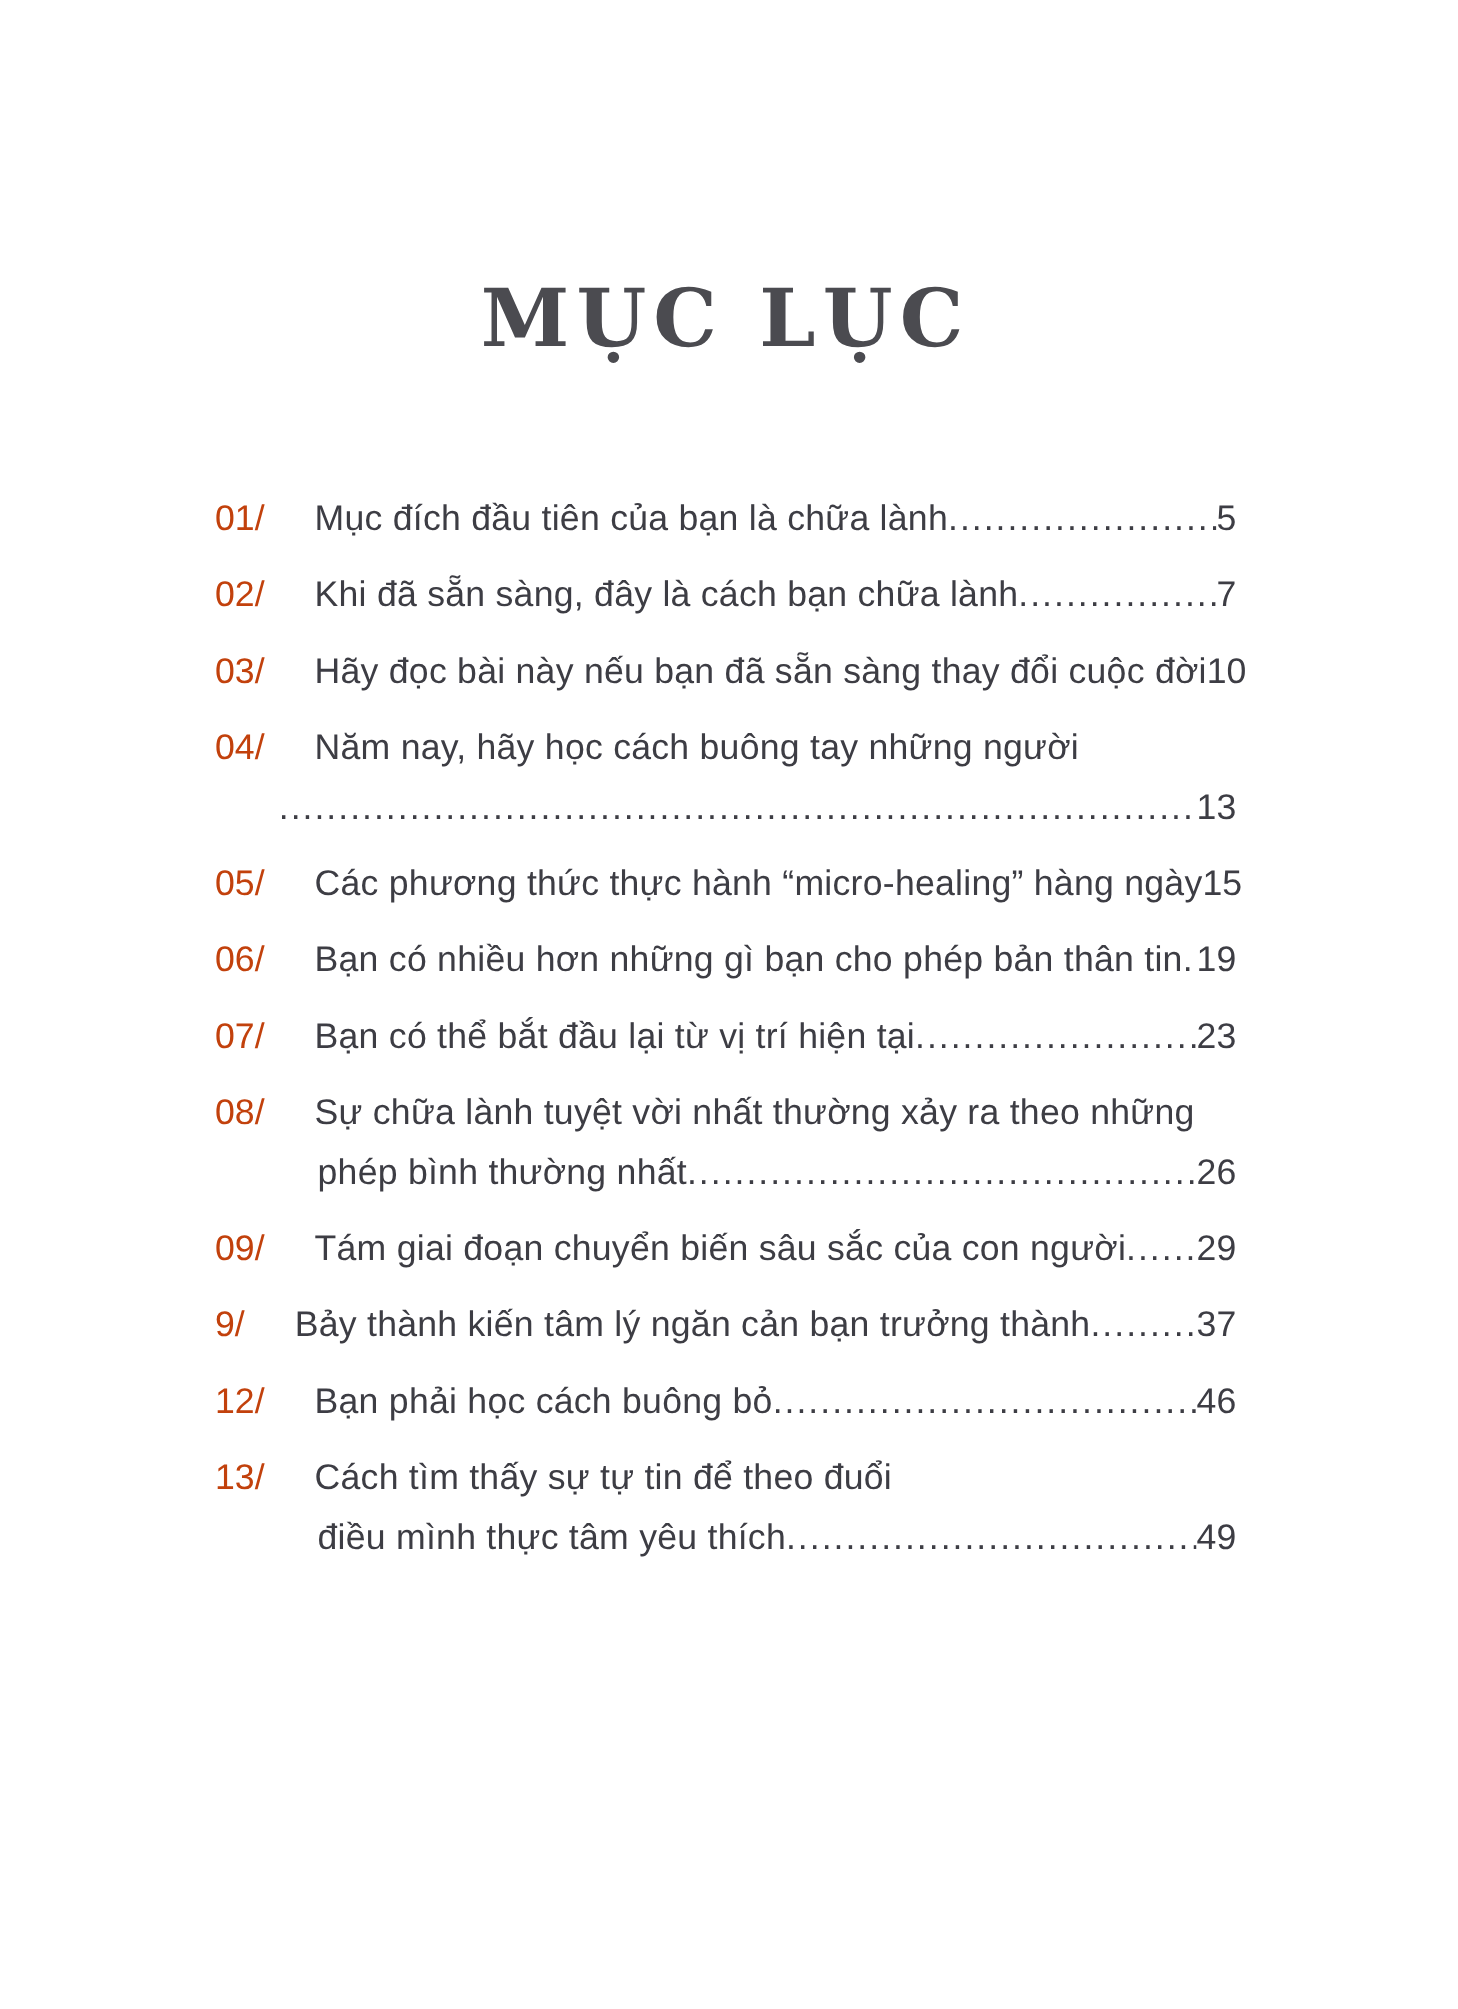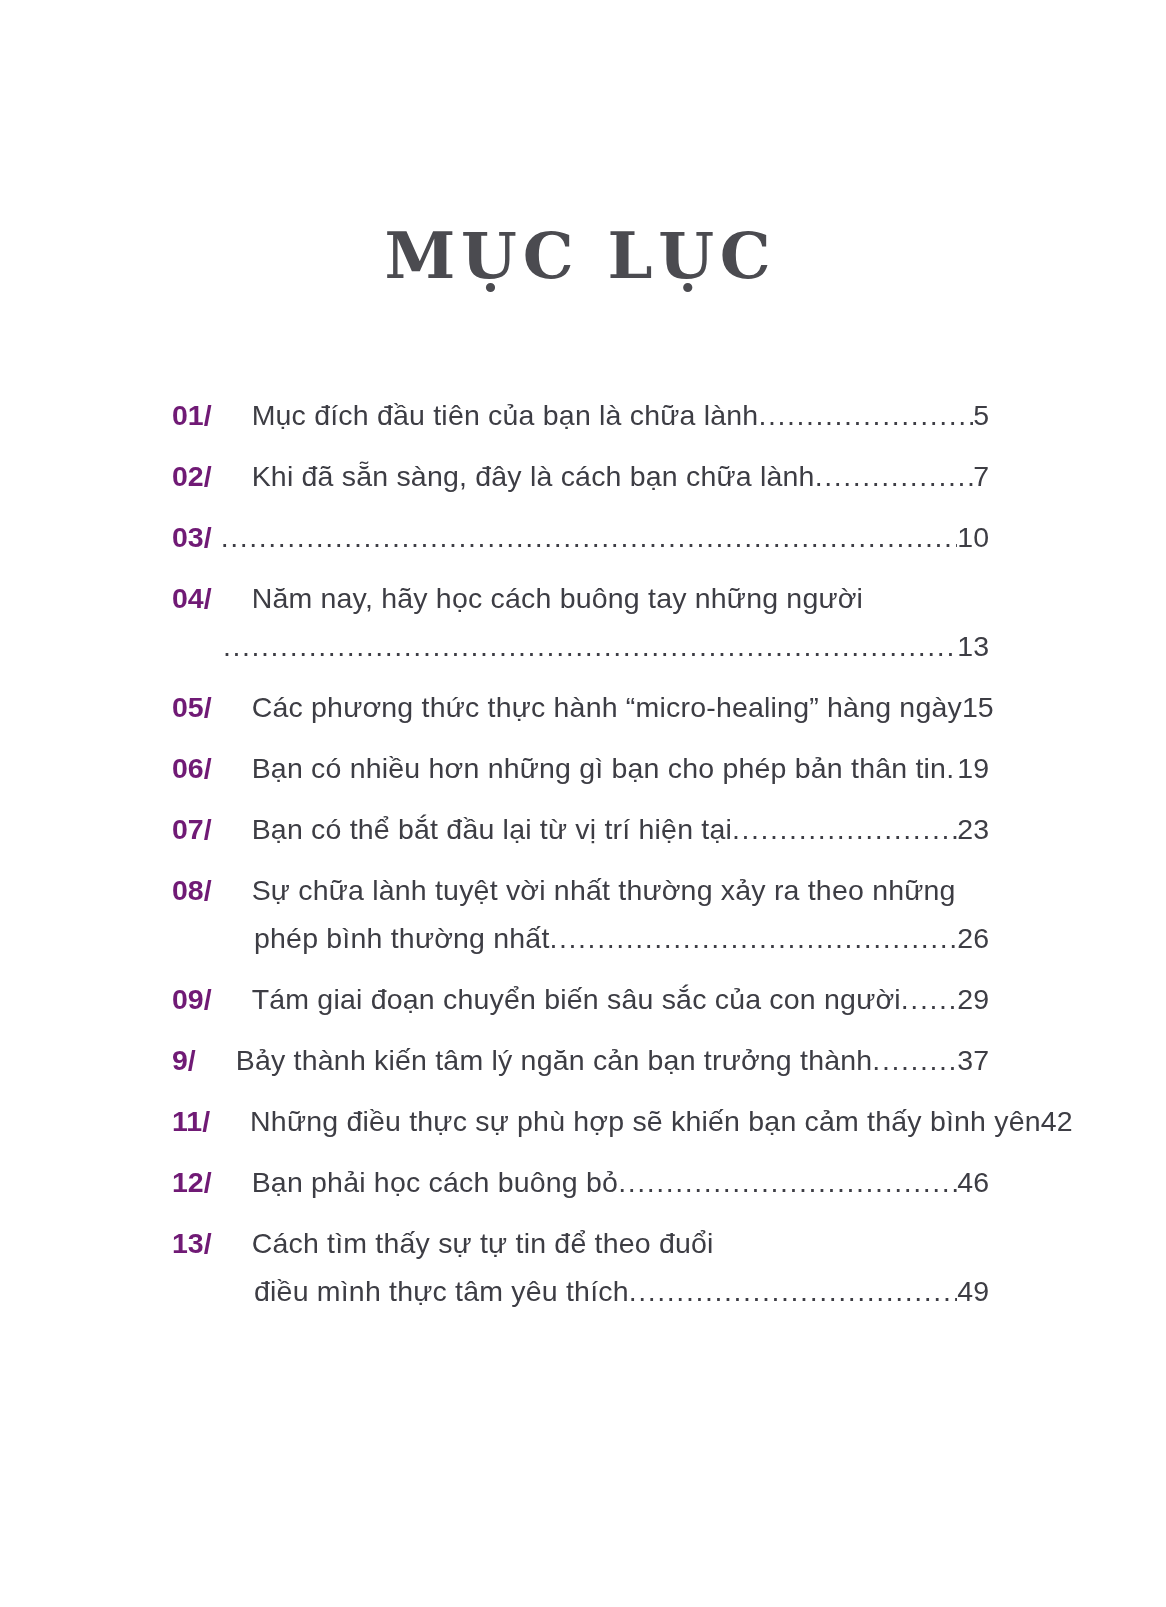--- a/index.html
+++ b/index.html
@@ -36,22 +36,22 @@
   }
   .line {
     display: flex;
     align-items: baseline;
     line-height: 48px;
     font-size: 28.5px;
     color: #3d3d44;
     white-space: nowrap;
   }
   .line .num {
-    font-weight: bold;
-    color: #701a75;
+    font-weight: normal;
+    color: #c2410c;
     margin-right: 9px;
     flex: 0 0 auto;
   }
   .line .txt {
     flex: 0 0 auto;
     letter-spacing: 0.2px;
     margin-left: 31px;
   }
   .line .dots {
     flex: 1 1 auto;
@@ -94,20 +94,21 @@
       <span class="txt">Khi đã sẵn sàng, đây là cách bạn chữa lành</span>
       <span class="dots"></span>
       <span class="pg">7</span>
     </div>
 
   </div>
 
   <div class="entry">
     <div class="line line1">
       <span class="num">03/</span>
+      <span class="txt">Hãy đọc bài này nếu bạn đã sẵn sàng thay đổi cuộc đời</span>
       <span class="dots"></span>
       <span class="pg">10</span>
     </div>
 
   </div>
 
   <div class="entry">
     <div class="line line1">
       <span class="num">04/</span>
       <span class="txt">Năm nay, hãy học cách buông tay những người</span>
@@ -175,29 +176,20 @@
   <div class="entry">
     <div class="line line1">
       <span class="num">9/</span>
       <span class="txt">Bảy thành kiến tâm lý ngăn cản bạn trưởng thành</span>
       <span class="dots"></span>
       <span class="pg">37</span>
     </div>
 
   </div>
 
-  <div class="entry">
-    <div class="line line1">
-      <span class="num">11/</span>
-      <span class="txt">Những điều thực sự phù hợp sẽ khiến bạn cảm thấy bình yên</span>
-      <span class="dots"></span>
-      <span class="pg">42</span>
-    </div>
-
-  </div>
 
   <div class="entry">
     <div class="line line1">
       <span class="num">12/</span>
       <span class="txt">Bạn phải học cách buông bỏ</span>
       <span class="dots"></span>
       <span class="pg">46</span>
     </div>
 
   </div>

